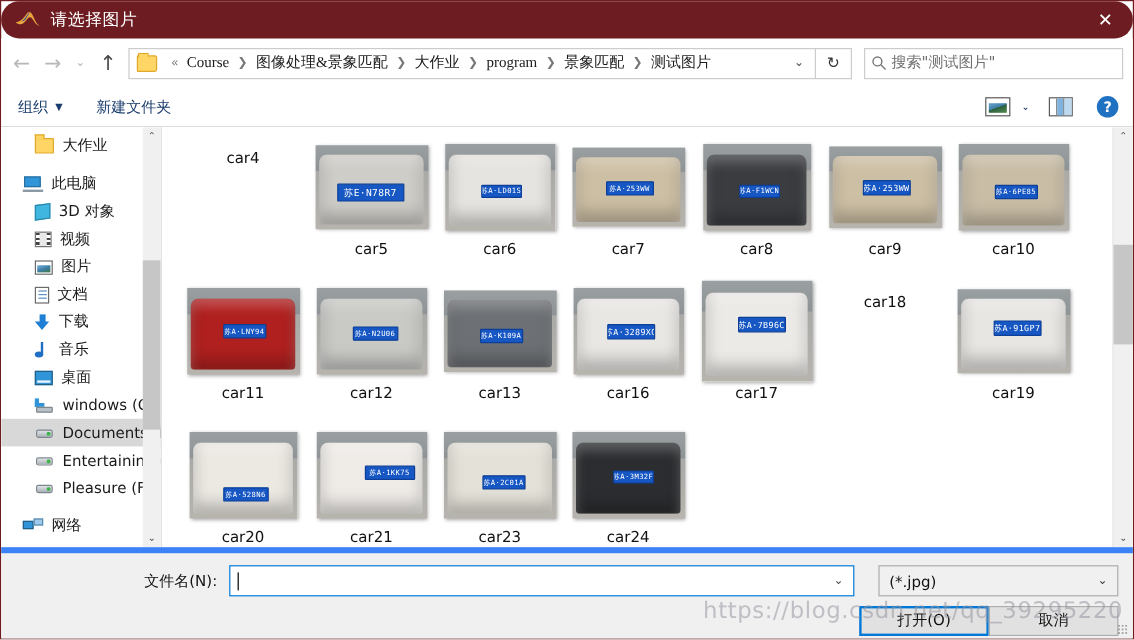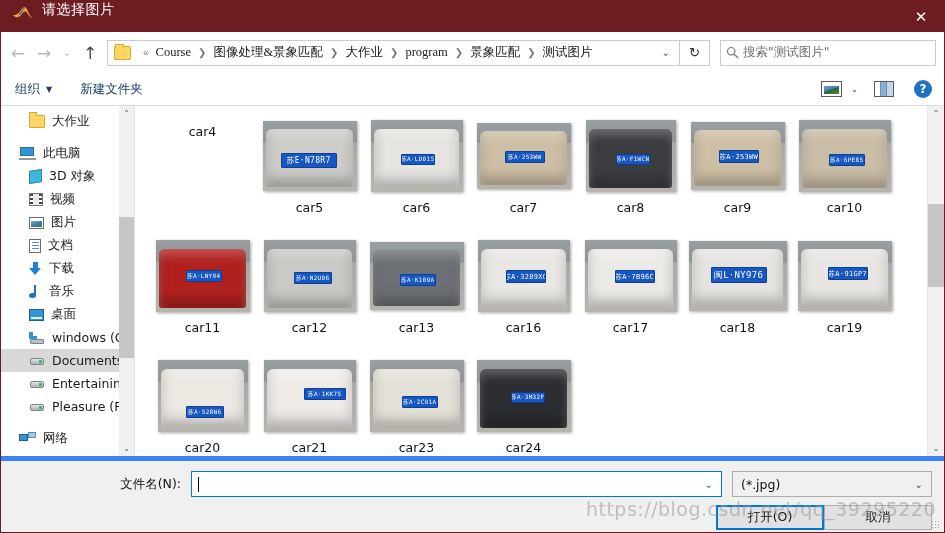--- a/index.html
+++ b/index.html
@@ -8,22 +8,22 @@
     font-family:"Liberation Sans","DejaVu Sans",sans-serif;
     font-size:13px;color:#000;background:#fff;
     -webkit-font-smoothing:antialiased;
   }
   #dialog{
     position:relative;width:945px;height:533px;box-sizing:border-box;
     border:1px solid #6f1b1f;background:#fff;display:flex;flex-direction:column;
   }
   
   .titlebar{
-    height:31px;background:#6d1c21;display:flex;
-    flex:0 0 auto;position:relative;
+    height:31px;background:#6d1c21;display:flex;align-items:center;
+    flex:0 0 auto;position:relative;border-radius:15px;
   }
   .title-icon{width:26px;height:26px;margin-left:9px;position:relative;flex:0 0 auto;}
   .title-text{
     color:#ffffff;font-size:14px;margin-left:6px;letter-spacing:.5px;
     font-family:"DejaVu Sans","Liberation Sans",sans-serif;
   }
   .win-close{
     position:absolute;right:0;top:0;width:46px;height:31px;
     display:flex;align-items:center;justify-content:center;
     color:#fff;font-size:15px;font-family:"DejaVu Sans",sans-serif;
@@ -208,21 +208,21 @@
     width:190px;text-align:right;padding-right:10px;font-size:12.5px;color:#111;
     box-sizing:border-box;font-family:"DejaVu Sans","Liberation Sans",sans-serif;
   }
   .fileinput{
     flex:1 1 auto;height:26px;border:1px solid #0078d7;background:#fff;box-sizing:border-box;
     display:flex;align-items:center;padding:0 4px;position:relative;min-width:0;
   }
   .caretline{width:1px;height:15px;background:#000;margin-left:2px;}
   .fileinput .dd{margin-left:auto;color:#555;font-size:10px;padding-right:4px;}
   .filterbox{
-    width:200px;height:26px;border:1px solid #adadad;background:#f0f0f0;margin-left:10px;
+    width:200px;height:26px;border:1px solid #adadad;background:#f0f0f0;margin-left:20px;
     display:flex;align-items:center;padding:0 8px;box-sizing:border-box;flex:0 0 auto;
     font-size:12.5px;color:#111;font-family:"DejaVu Sans","Liberation Sans",sans-serif;
   }
   .filterbox .dd{margin-left:auto;color:#444;font-size:10px;}
   .row-btn{display:flex;justify-content:flex-end;margin-top:8px;}
   .btn{
     width:108px;height:25px;border:1px solid #adadad;background:#e1e1e1;
     display:flex;align-items:center;justify-content:center;font-size:12.5px;color:#111;
     box-sizing:border-box;
     font-family:"DejaVu Sans","Liberation Sans",sans-serif;
@@ -471,34 +471,28 @@
             <div class="thumb-wrap">
               <div class="thumb" style="width: 92px; height: 72px; background: linear-gradient(rgb(154, 160, 162) 0%, rgb(142, 148, 150) 30%, rgb(169, 169, 166) 31%, rgb(183, 180, 174) 100%);">
                 <div style="position: absolute; inset: 12% 4% 6%; border-radius: 6px 6px 3px 3px; background: rgb(233, 231, 228); box-shadow: rgba(255, 255, 255, 0.25) 0px 6px 10px inset, rgba(0, 0, 0, 0.25) 0px -8px 12px inset;"></div>
                 <div class="plate" style="left: 28px; top: 30px; width: 38px; height: 11px; font-size: 7px;">苏A·3289XG</div>
               </div>
             </div>
             <div class="tilelabel">car16</div>
           </div>
           <div class="tile">
             <div class="thumb-wrap">
-              <div class="thumb" style="width: 92px; height: 72px; background: linear-gradient(rgb(154, 160, 162) 0%, rgb(142, 148, 150) 30%, rgb(169, 169, 166) 31%, rgb(183, 180, 174) 100%);">
+              <div class="thumb" style="width: 92px; height: 84px; background: linear-gradient(rgb(154, 160, 162) 0%, rgb(142, 148, 150) 30%, rgb(169, 169, 166) 31%, rgb(183, 180, 174) 100%);">
                 <div style="position: absolute; inset: 12% 4% 6%; border-radius: 6px 6px 3px 3px; background: rgb(236, 234, 231); box-shadow: rgba(255, 255, 255, 0.25) 0px 6px 10px inset, rgba(0, 0, 0, 0.25) 0px -8px 12px inset;"></div>
                 <div class="plate" style="left: 30px; top: 30px; width: 38px; height: 11px; font-size: 7px;">苏A·7B96C</div>
               </div>
             </div>
             <div class="tilelabel">car17</div>
           </div>
           <div class="tile">
-            <div class="thumb-wrap">
-              <div class="thumb" style="width: 98px; height: 70px; background: linear-gradient(rgb(154, 160, 162) 0%, rgb(142, 148, 150) 30%, rgb(169, 169, 166) 31%, rgb(183, 180, 174) 100%);">
-                <div style="position: absolute; inset: 12% 4% 6%; border-radius: 6px 6px 3px 3px; background: rgb(230, 228, 225); box-shadow: rgba(255, 255, 255, 0.25) 0px 6px 10px inset, rgba(0, 0, 0, 0.25) 0px -8px 12px inset;"></div>
-                <div class="plate" style="left: 22px; top: 26px; width: 54px; height: 14px; font-size: 9px;">闽L·NY976</div>
-              </div>
-            </div>
             <div class="tilelabel">car18</div>
           </div>
           <div class="tile">
             <div class="thumb-wrap">
               <div class="thumb" style="width: 94px; height: 70px; background: linear-gradient(rgb(154, 160, 162) 0%, rgb(142, 148, 150) 30%, rgb(169, 169, 166) 31%, rgb(183, 180, 174) 100%);">
                 <div style="position: absolute; inset: 12% 4% 6%; border-radius: 6px 6px 3px 3px; background: rgb(232, 230, 227); box-shadow: rgba(255, 255, 255, 0.25) 0px 6px 10px inset, rgba(0, 0, 0, 0.25) 0px -8px 12px inset;"></div>
                 <div class="plate" style="left: 30px; top: 26px; width: 38px; height: 11px; font-size: 7px;">苏A·91GP7</div>
               </div>
             </div>
             <div class="tilelabel">car19</div>

